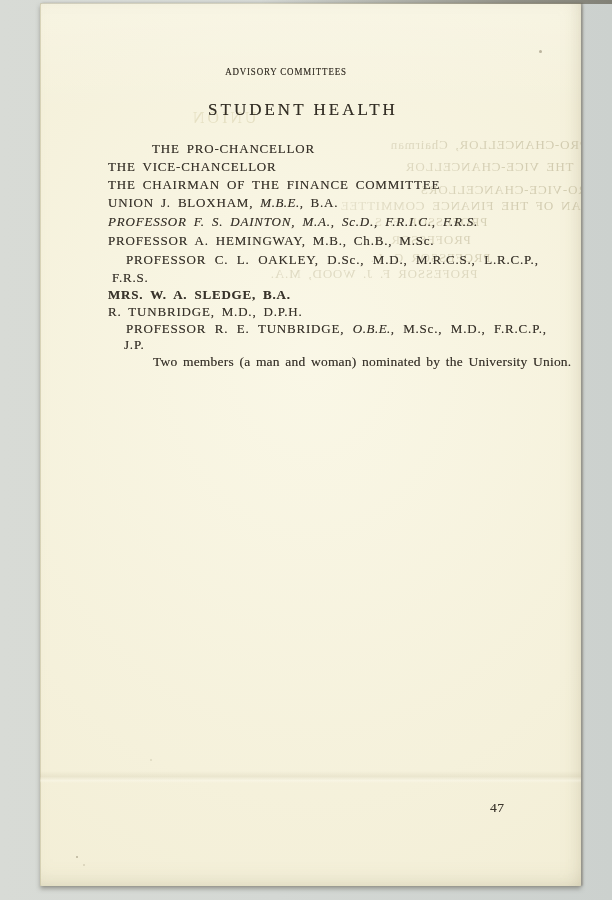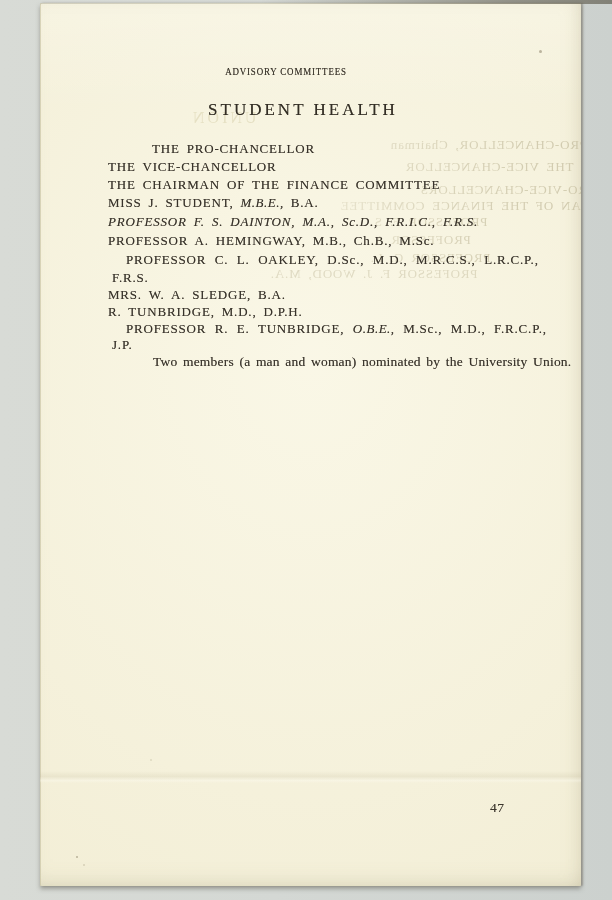--- a/index.html
+++ b/index.html
@@ -104,29 +104,29 @@
     <div class="bleed-title">UNION</div>
 
     <div class="header-line">ADVISORY COMMITTEES</div>
 
     <div class="title-line">STUDENT HEALTH</div>
 
     <div>
         <div class="line entry" style="left: 68px; top: 138px; margin-left: 44px;"><span>THE PRO-CHANCELLOR</span></div>
         <div class="line entry" style="left: 68px; top: 156px;"><span>THE VICE-CHANCELLOR</span></div>
         <div class="line entry" style="left: 68px; top: 174px;"><span>THE CHAIRMAN OF THE FINANCE COMMITTEE</span></div>
-        <div class="line entry" style="left: 68px; top: 192px;"><span>MISS J. STUDENT, </span><i>M.B.E.,</i><span> B.A.</span></div>
+        <div class="line entry" style="left: 68px; top: 192px;"><span>UNION J. BLOXHAM, </span><i>M.B.E.,</i><span> B.A.</span></div>
         <div class="line entry" style="left: 68px; top: 211px; font-style: italic;"><span>PROFESSOR F. S. DAINTON, M.A., Sc.D., F.R.I.C., F.R.S.</span></div>
         <div class="line entry" style="left: 68px; top: 230px;"><span>PROFESSOR A. HEMINGWAY, M.B., Ch.B., M.Sc.</span></div>
         <div class="line entry-justified" style="left: 68px; top: 249px;"><span>PROFESSOR C. L. OAKLEY, D.Sc., M.D., M.R.C.S., L.R.C.P.,</span></div>
         <div class="line continuation" style="left: 72px; top: 267px; text-align: right;"><span>F.R.S.</span></div>
-        <div class="line entry" style="left: 68px; top: 284px;"><span>MRS. W. A. SLEDGE, B.A.</span></div>
+        <div class="line entry" style="left: 68px; top: 284px; font-weight: bold;"><span>MRS. W. A. SLEDGE, B.A.</span></div>
         <div class="line entry" style="left: 68px; top: 301px;"><span>R. TUNBRIDGE, M.D., D.P.H.</span></div>
         <div class="line entry-justified" style="left: 68px; top: 318px;"><span>PROFESSOR R. E. TUNBRIDGE, </span><i>O.B.E.,</i><span> M.Sc., M.D., F.R.C.P.,</span></div>
-        <div class="line continuation" style="left: 72px; top: 334px; text-align: right;"><span>J.P.</span></div>
+        <div class="line continuation" style="left: 84px; top: 334px; text-align: right;"><span>J.P.</span></div>
         <div class="line note" style="left: 68px; top: 351px;"><span>Two members (a man and woman) nominated by the University Union.</span></div>
       </div>
 
     <div class="folio">47</div>
 
     <div class="crease"></div>
     <div class="speck" style="left:499px;top:47px;width:3px;height:3px"></div>
     <div class="speck" style="left:36px;top:853px;width:2px;height:2px"></div>
     <div class="speck" style="left:43px;top:861px;width:2px;height:2px;opacity:.5"></div>
     <div class="speck" style="left:110px;top:756px;width:2px;height:2px;opacity:.4"></div>

